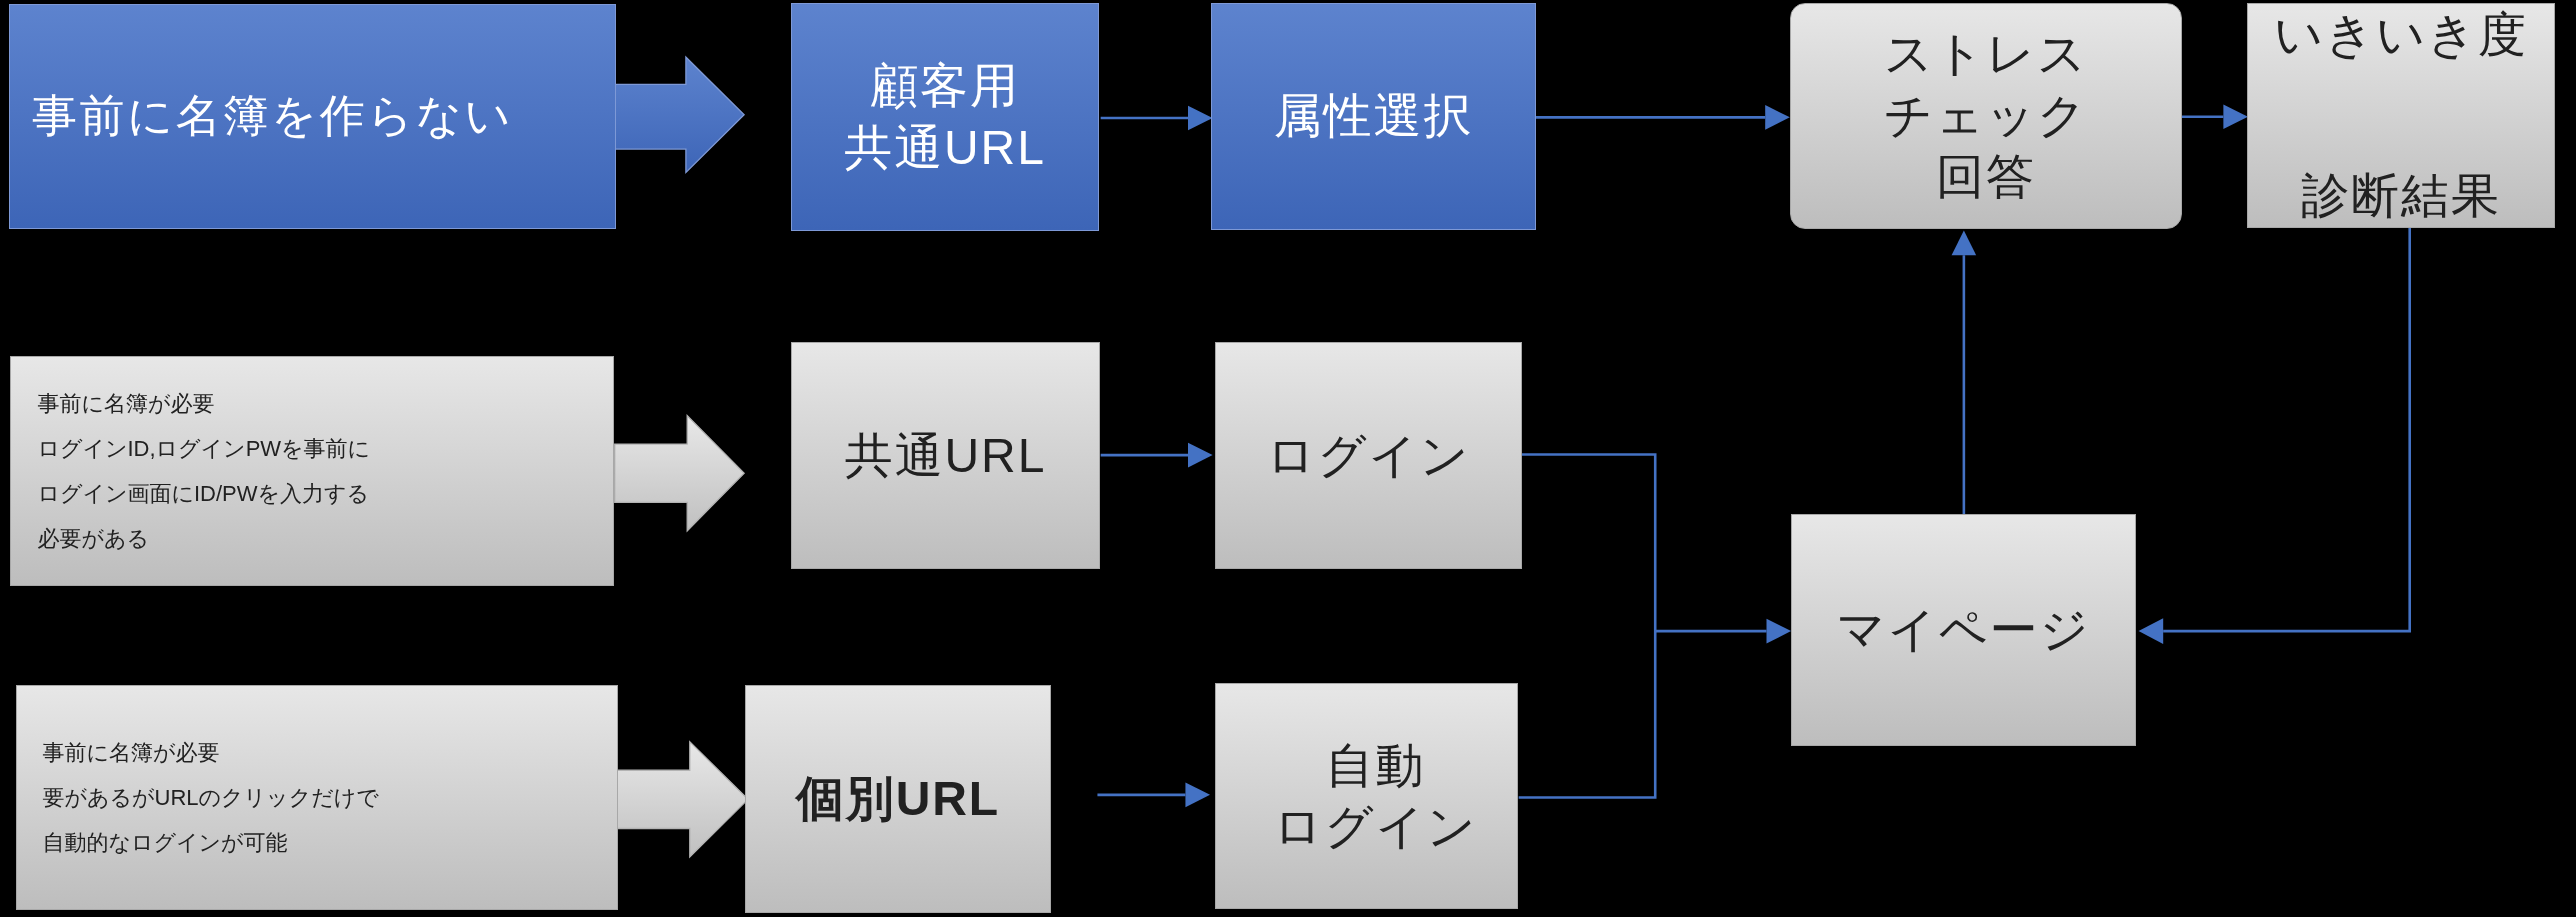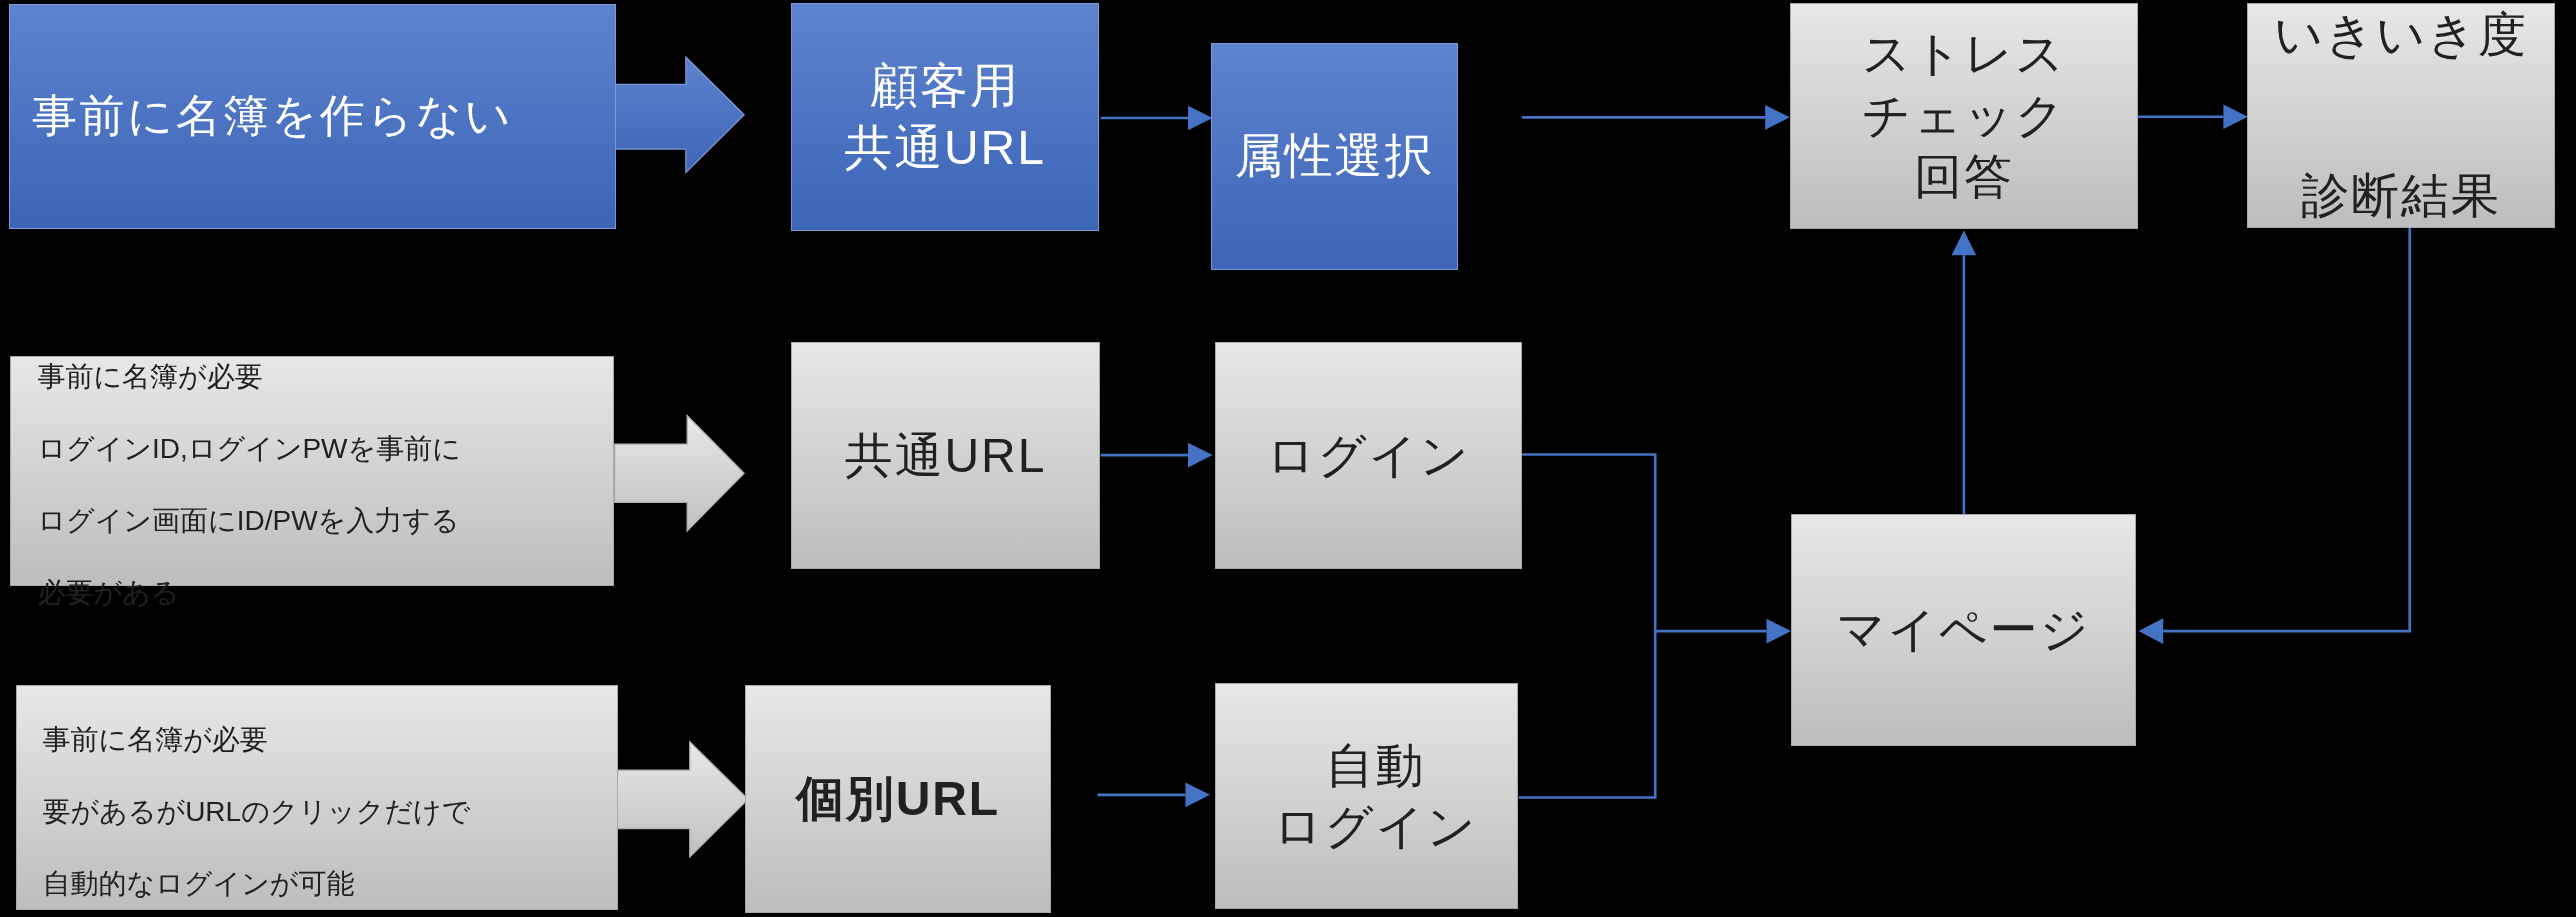--- a/index.html
+++ b/index.html
@@ -9,21 +9,21 @@
        align-items:center;justify-content:center;text-align:center;}
   .box.blue{background:linear-gradient(180deg,#5d83ce 0%,#3d65b7 100%);
             border:1.3px solid #7e99d6;color:#ffffff;}
   .box.gray{background:linear-gradient(180deg,#e7e7e7 0%,#bdbdbd 100%);
             border:1.3px solid #a8a8a8;color:#212121;}
   .label-xl{font-size:45px;letter-spacing:2.6px;line-height:1.25;text-align:right;}
   .label-lg{font-size:48px;letter-spacing:1.9px;line-height:1.28;}
   .title-box{align-items:flex-start;text-align:left;padding-left:22px;}
   .note{align-items:flex-start;justify-content:center;text-align:left;
         padding:11.6px 15.5px 11.6px 26px;}
-  .note .line{font-size:28px;line-height:45px;white-space:nowrap;margin-top:27px;}
+  .note .line{font-size:22px;line-height:45px;white-space:nowrap;}
   #wires{position:absolute;left:0;top:0;pointer-events:none;}
 </style>
 </head>
 <body>
 
 <div id="canvas">
 
   <svg id="wires" width="2576" height="918" viewBox="0 0 3981 1418">
     <defs>
       <linearGradient id="gBlue" x1="0" y1="0" x2="0" y2="1">
@@ -68,25 +68,25 @@
 
   <div class="box blue title-box" style="left:9px;top:3.9px;width:607px;height:225px;">
     <div class="label-xl">事前に名簿を作らない</div>
   </div>
 
   <div class="box blue" style="left:791px;top:2.6px;width:308px;height:228px;">
     <div class="label-lg">顧客用</div>
     <div class="label-lg">共通URL</div>
   </div>
 
-  <div class="box blue" style="left:1211px;top:2.6px;width:247px;height:227px;margin-top:40px;">
+  <div class="box blue" style="left:1211px;top:2.6px;width:325px;height:227px;">
     <div class="label-lg">属性選択</div>
   </div>
 
-  <div class="box gray" style="left:1790px;top:2.6px;width:348px;height:226px;">
+  <div class="box gray" style="left:1790px;top:2.6px;width:392px;height:226px;border-radius:15px;">
     <div class="label-lg">ストレス</div>
     <div class="label-lg">チェック</div>
     <div class="label-lg">回答</div>
   </div>
 
   <div class="box gray" style="left:2247px;top:2.6px;width:308px;height:225px;justify-content:space-between;">
     <div class="label-lg">いきいき度</div>
     <div class="label-lg">診断結果</div>
   </div>
 

